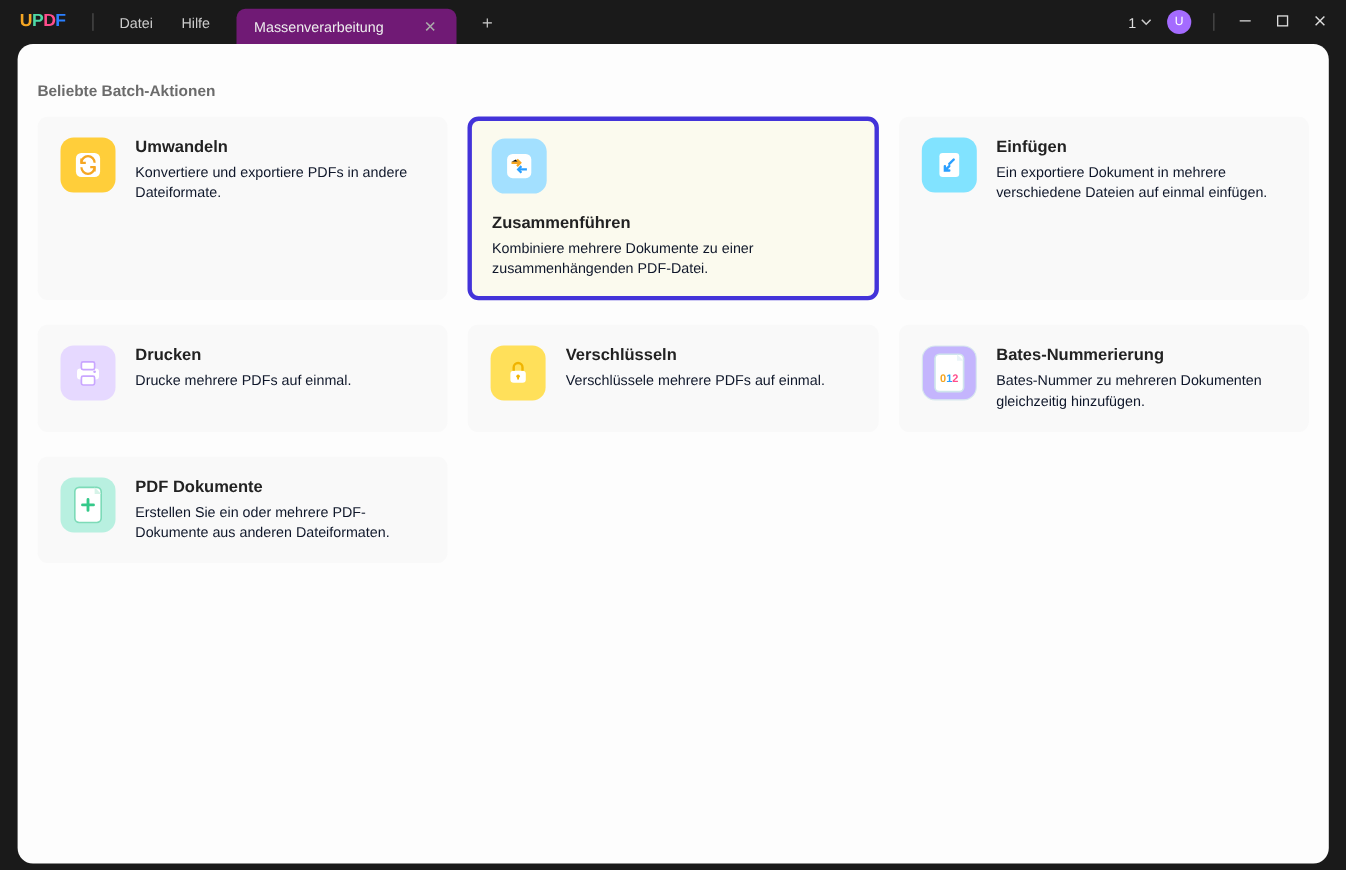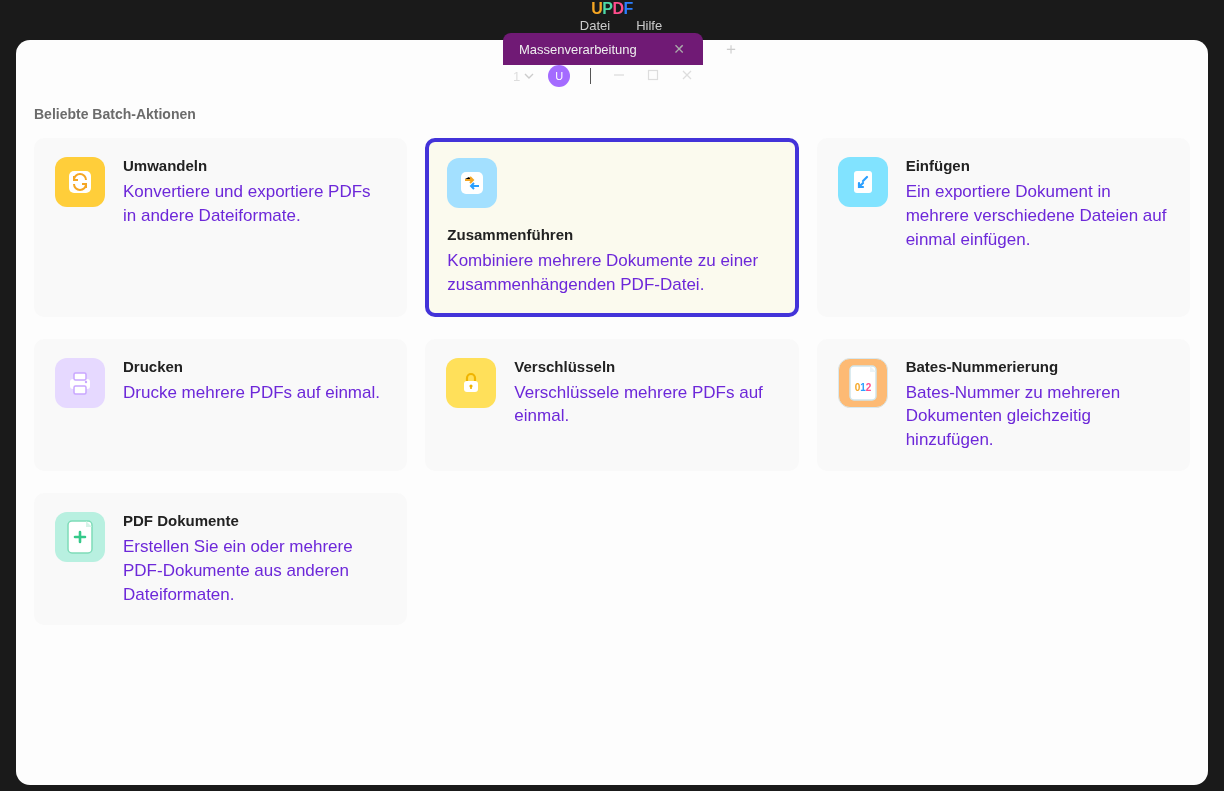--- a/index.html
+++ b/index.html
@@ -10,21 +10,20 @@
     font-family: "Segoe UI", Arial, sans-serif;
     overflow: hidden;
   }
   .titlebar {
     height: 40px;
     background: #1a1a1a;
     display: flex;
     align-items: center;
     color: #ccc;
     font-size: 13px;
-    flex-direction: column;
   }
   .logo {
     padding: 0 18px;
     font-weight: 700;
     font-size: 16px;
     letter-spacing: -0.5px;
   }
   .logo .l1 { color: #f5a623; }
   .logo .l2 { color: #4dd9a6; }
   .logo .l3 { color: #ff4d8c; }
@@ -113,21 +112,20 @@
     background: #fdfdfd;
     border-radius: 14px;
     padding: 34px 0 0 0;
   }
   .section-title {
     color: #6b6b6b;
     font-size: 14px;
     font-weight: 600;
     padding-left: 18px;
     margin-bottom: 16px;
-    margin-top: 32px;
   }
   .grid {
     display: grid;
     grid-template-columns: repeat(3, 1fr);
     column-gap: 18px;
     row-gap: 22px;
     padding: 0 18px;
   }
   .card {
     background: #f9f9f9;
@@ -154,31 +152,31 @@
     flex-shrink: 0;
   }
   .card-text { flex: 1; }
   .card-title {
     font-size: 15px;
     font-weight: 600;
     color: #222;
     margin-bottom: 6px;
   }
   .card-desc {
-    font-size: 17px;
-    color: #6d28d9;
+    font-size: 13px;
+    color: #0f172a;
     line-height: 1.4;
   }
   
   .ic-yellow { background: #ffce3a; }
   .ic-blue   { background: #a3e0ff; }
   .ic-aqua   { background: #81e3ff; }
   .ic-lilac  { background: #e6d9ff; }
   .ic-ylock  { background: #ffe05a; }
-  .ic-white  { background: #fdba74; border: 1px solid #d8e8ee; text-decoration: underline; }
+  .ic-white  { background: #c4b5fd; border: 1px solid #d8e8ee; text-decoration: underline; }
   .ic-mint   { background: #b8f0e0; }
 </style>
 </head>
 <body>
 
 <div class="titlebar">
   <div class="logo">
     <span class="l1">U</span><span class="l2">P</span><span class="l3">D</span><span class="l4">F</span>
   </div>
   <div class="vdiv"></div>

